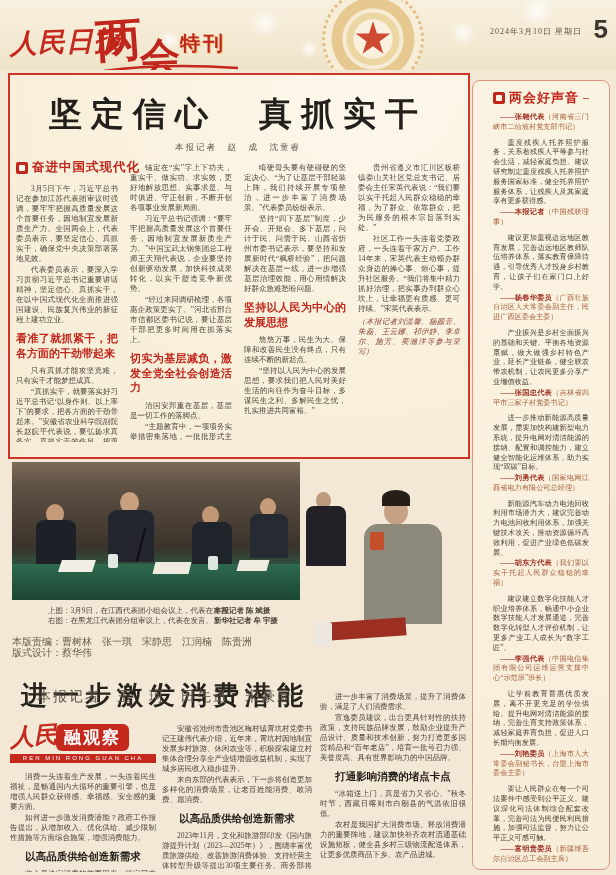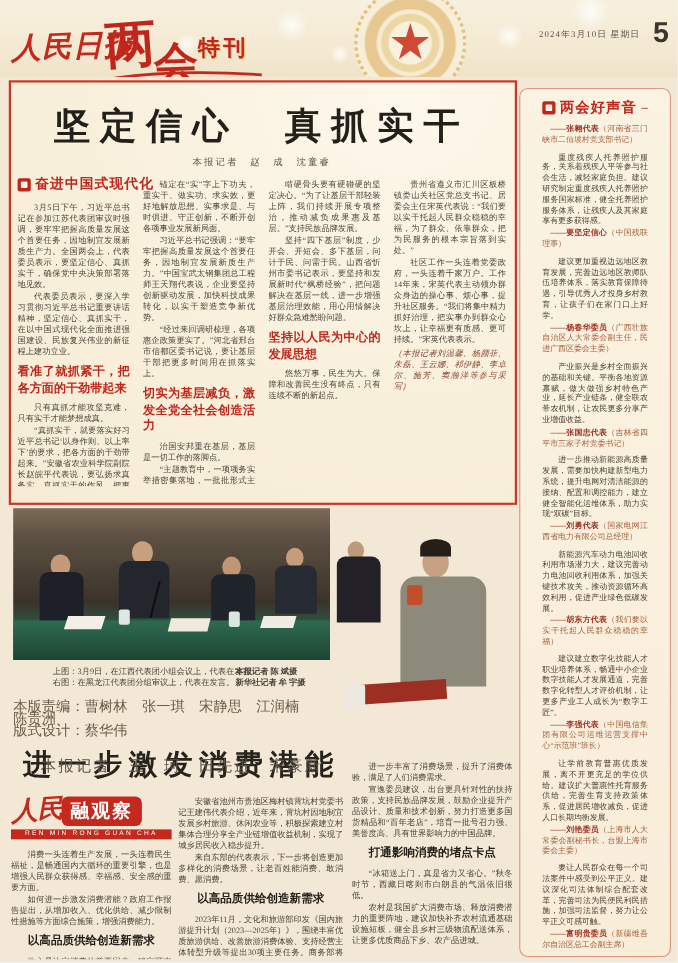--- a/index.html
+++ b/index.html
@@ -36,33 +36,33 @@
   .col{position:absolute;font-size:7.5px;line-height:10px;text-align:justify;color:#4b443b;overflow:hidden;}
   .para{text-indent:2em;margin:0 0 1px;}
   .colsub{color:#c0261b;font-weight:bold;font-size:11px;line-height:14.5px;margin:6px 0;text-align:justify;
           font-family:"Liberation Sans",sans-serif;}
   .credit{font-style:italic;color:#8a4434;margin-top:3px;text-align:justify;}
   
   .photo{position:absolute;overflow:hidden;}
   .pshape{position:absolute;}
   .capblk{position:absolute;font-size:7.5px;line-height:10px;color:#4b443b;}
   .credblk{position:absolute;font-size:7.5px;line-height:10px;color:#4b443b;font-weight:bold;}
-  .edblk{position:absolute;font-size:13px;line-height:11px;color:#6b5c49;}
+  .edblk{position:absolute;font-size:10px;line-height:11px;color:#6b5c49;}
   
   .bhead{position:absolute;left:10px;top:678px;width:310px;text-align:center;font-size:26px;font-weight:900;
          color:#26221c;letter-spacing:6px;}
   .bby{position:absolute;left:10px;top:688px;width:310px;text-align:center;font-size:14px;color:#5c544a;letter-spacing:2px;}
   .rgc{position:absolute;left:10px;top:720px;width:146px;height:46px;}
   .rgc-rm{position:absolute;left:0;top:0;color:#c5281c;font-weight:900;font-style:italic;font-size:24px;transform:rotate(-4deg);}
   .rgc-box{position:absolute;left:46px;top:4px;background:#c5281c;color:#fff;font-weight:900;font-size:17px;
            padding:2px 8px;border-radius:6px;font-family:"Liberation Sans",sans-serif;letter-spacing:2px;}
   .rgc-bar{position:absolute;left:0;top:34px;width:146px;height:9px;background:#c5281c;color:#fff;font-size:6px;
            letter-spacing:2px;text-align:center;line-height:9px;font-family:"Liberation Sans",sans-serif;}
   .colsub2{color:#1f1b16;font-weight:bold;font-size:10.5px;line-height:14px;margin:6px 0;text-align:center;
-           font-family:Liberation Serif, serif;}
+           font-family:Liberation Sans, sans-serif;}
   
   .sidebar{position:absolute;left:472px;top:80px;width:138px;height:790px;border:1.5px solid #dd9480;border-radius:8px;
            background:linear-gradient(180deg,#fbf3e2 0%,#f8edd9 100%);box-sizing:border-box;padding:8px 20px 6px;overflow:hidden;}
   .sb-head{display:flex;align-items:center;gap:4px;margin-bottom:6px;}
   .sb-title{color:#c0261b;font-weight:bold;font-size:13px;letter-spacing:1px;font-family:"Liberation Sans",sans-serif;white-space:nowrap;}
   .sb-line{flex:1;height:0;border-top:1.5px solid #cf5a43;}
   .quote{font-size:7.2px;line-height:9.8px;text-align:justify;color:#4b4034;margin-bottom:6px;}
   .quote .qt{text-indent:2em;margin:0;}
   .attr{margin-top:1px;text-indent:1em;}
   .attr .nm{color:#a03224;font-weight:bold;}
@@ -123,26 +123,27 @@
       </div>
     <div class="colsub">切实为基层减负，激发全党全社会创造活力</div>
     <div>
         <p class="para">治国安邦重在基层，基层是一切工作的落脚点。</p>
         <p class="para">“主题教育中，一项项务实举措密集落地，一批批形式主义突出问题得到整治，为基层减负松绑，让干部把更多精力用于干事创业。”</p>
       </div>
   </div>
 
   <div class="col" style="left:244px;top:163px;width:102px;height:279px;">
     <div>
-        <p class="para">啃硬骨头要有硬碰硬的坚定决心。“为了让基层干部轻装上阵，我们持续开展专项整治，推动减负成果惠及基层。”支持民族品牌发展。</p>
+        <p class="para">啃硬骨头要有硬碰硬的坚定决心。“为了让基层干部轻装上阵，我们持续开展专项整治，进一步丰富了消费场景。”代表委员纷纷表示。</p>
         <p class="para">坚持“四下基层”制度，少开会、开短会、多下基层，问计于民、问需于民。山西省忻州市委书记表示，要坚持和发展新时代“枫桥经验”，把问题解决在基层一线，进一步增强基层治理效能，用心用情解决好群众急难愁盼问题。</p>
       </div>
     <div class="colsub">坚持以人民为中心的发展思想</div>
     <div>
         <p class="para">悠悠万事，民生为大。保障和改善民生没有终点，只有连续不断的新起点。</p>
+        <p class="para">“坚持以人民为中心的发展思想，要求我们把人民对美好生活的向往作为奋斗目标，多谋民生之利、多解民生之忧，扎实推进共同富裕。”</p>
       </div>
   </div>
 
   <div class="col" style="left:358px;top:163px;width:102px;height:279px;">
     <div>
         <p class="para">贵州省遵义市汇川区板桥镇娄山关社区党总支书记、居委会主任宋英代表说：“我们要以实干托起人民群众稳稳的幸福，为了群众、依靠群众，把为民服务的根本宗旨落到实处。”</p>
         <p class="para">社区工作一头连着党委政府，一头连着千家万户。工作14年来，宋英代表主动领办群众身边的操心事、烦心事，提升社区服务。“我们将集中精力抓好治理，把实事办到群众心坎上，让幸福更有质感、更可持续。”宋英代表表示。</p>
       </div>
     <div class="credit">（本报记者刘温馨、杨颜菲、朱磊、王云娜、祁伊静、李卓尔、施芳、窦瀚洋等参与采写）</div>
   </div>
@@ -244,21 +245,21 @@
 
         <div class="quote">
           <div class="attr">
             <span class="nm">——张翱代表</span><span class="rl">（河南省三门峡市二仙坡村党支部书记）</span>
           </div>
         </div>
 
         <div class="quote">
           <p class="qt">重度残疾人托养照护服务，关系着残疾人平等参与社会生活，减轻家庭负担。建议研究制定重度残疾人托养照护服务国家标准，健全托养照护服务体系，让残疾人及其家庭享有更多获得感。</p>
           <div class="attr">
-            <span class="nm">——要坚定信心</span><span class="rl">（中国残联理事）</span>
+            <span class="nm">——本报记者</span><span class="rl">（中国残联理事）</span>
           </div>
         </div>
 
         <div class="quote">
           <p class="qt">建议更加重视边远地区教育发展，完善边远地区教师队伍培养体系，落实教育保障待遇，引导优秀人才投身乡村教育，让孩子们在家门口上好学。</p>
           <div class="attr">
             <span class="nm">——杨春华委员</span><span class="rl">（广西壮族自治区人大常委会副主任，民进广西区委会主委）</span>
           </div>
         </div>
 
@@ -285,21 +286,21 @@
         </div>
 
         <div class="quote">
           <p class="qt">建议建立数字化技能人才职业培养体系，畅通中小企业数字技能人才发展通道，完善数字化转型人才评价机制，让更多产业工人成长为“数字工匠”。</p>
           <div class="attr">
             <span class="nm">——李强代表</span><span class="rl">（中国电信集团有限公司运维运营支撑中心“示范班”班长）</span>
           </div>
         </div>
 
         <div class="quote">
-          <p class="qt">让学前教育普惠优质发展，离不开更充足的学位供给。建议扩大普惠性托育服务供给，完善生育支持政策体系，促进居民增收减负，促进人口长期均衡发展。</p>
+          <p class="qt">让学前教育普惠优质发展，离不开更充足的学位供给。提升电网对清洁能源的接纳，完善生育支持政策体系，减轻家庭养育负担，促进人口长期均衡发展。</p>
           <div class="attr">
             <span class="nm">——刘艳委员</span><span class="rl">（上海市人大常委会副秘书长，台盟上海市委会主委）</span>
           </div>
         </div>
 
         <div class="quote">
           <p class="qt">要让人民群众在每一个司法案件中感受到公平正义。建议深化司法体制综合配套改革，完善司法为民便民利民措施，加强司法监督，努力让公平正义可感可触。</p>
           <div class="attr">
             <span class="nm">——富明贵委员</span><span class="rl">（新疆维吾尔自治区总工会副主席）</span>
           </div>

